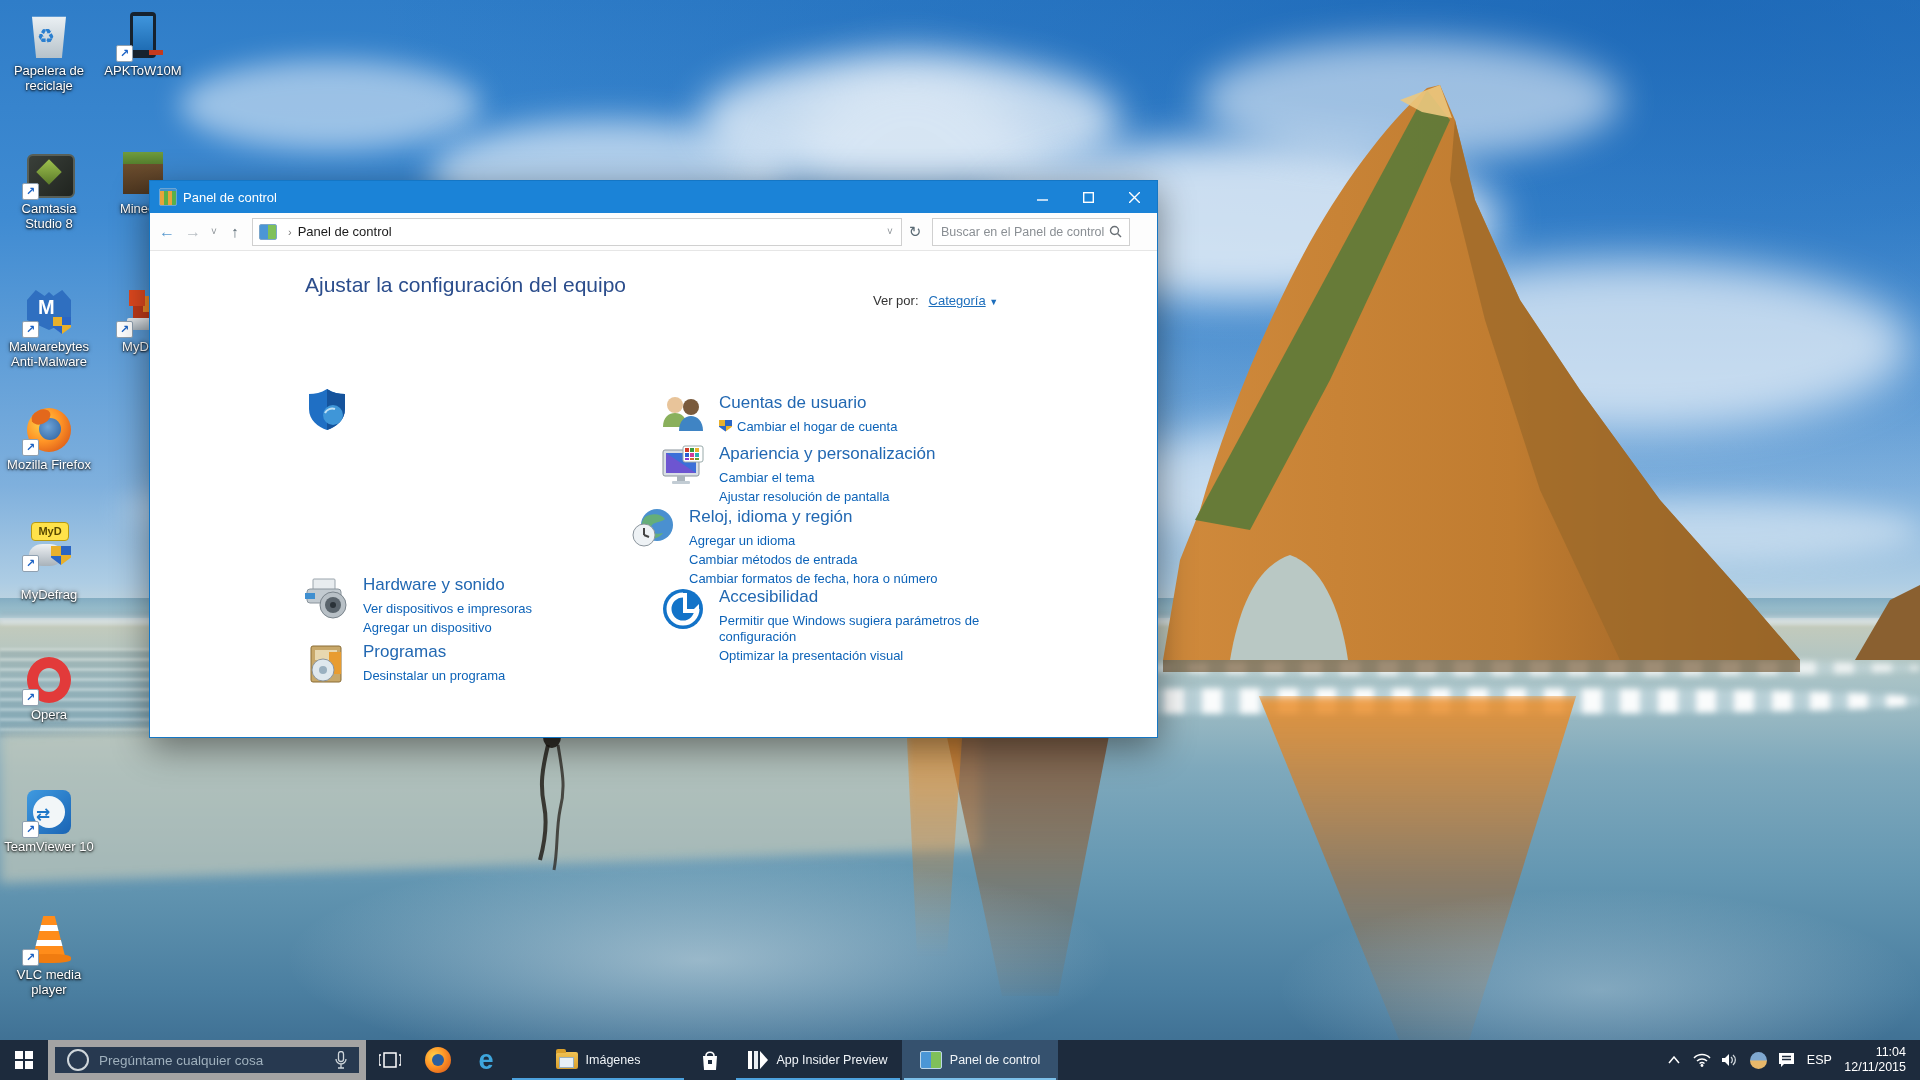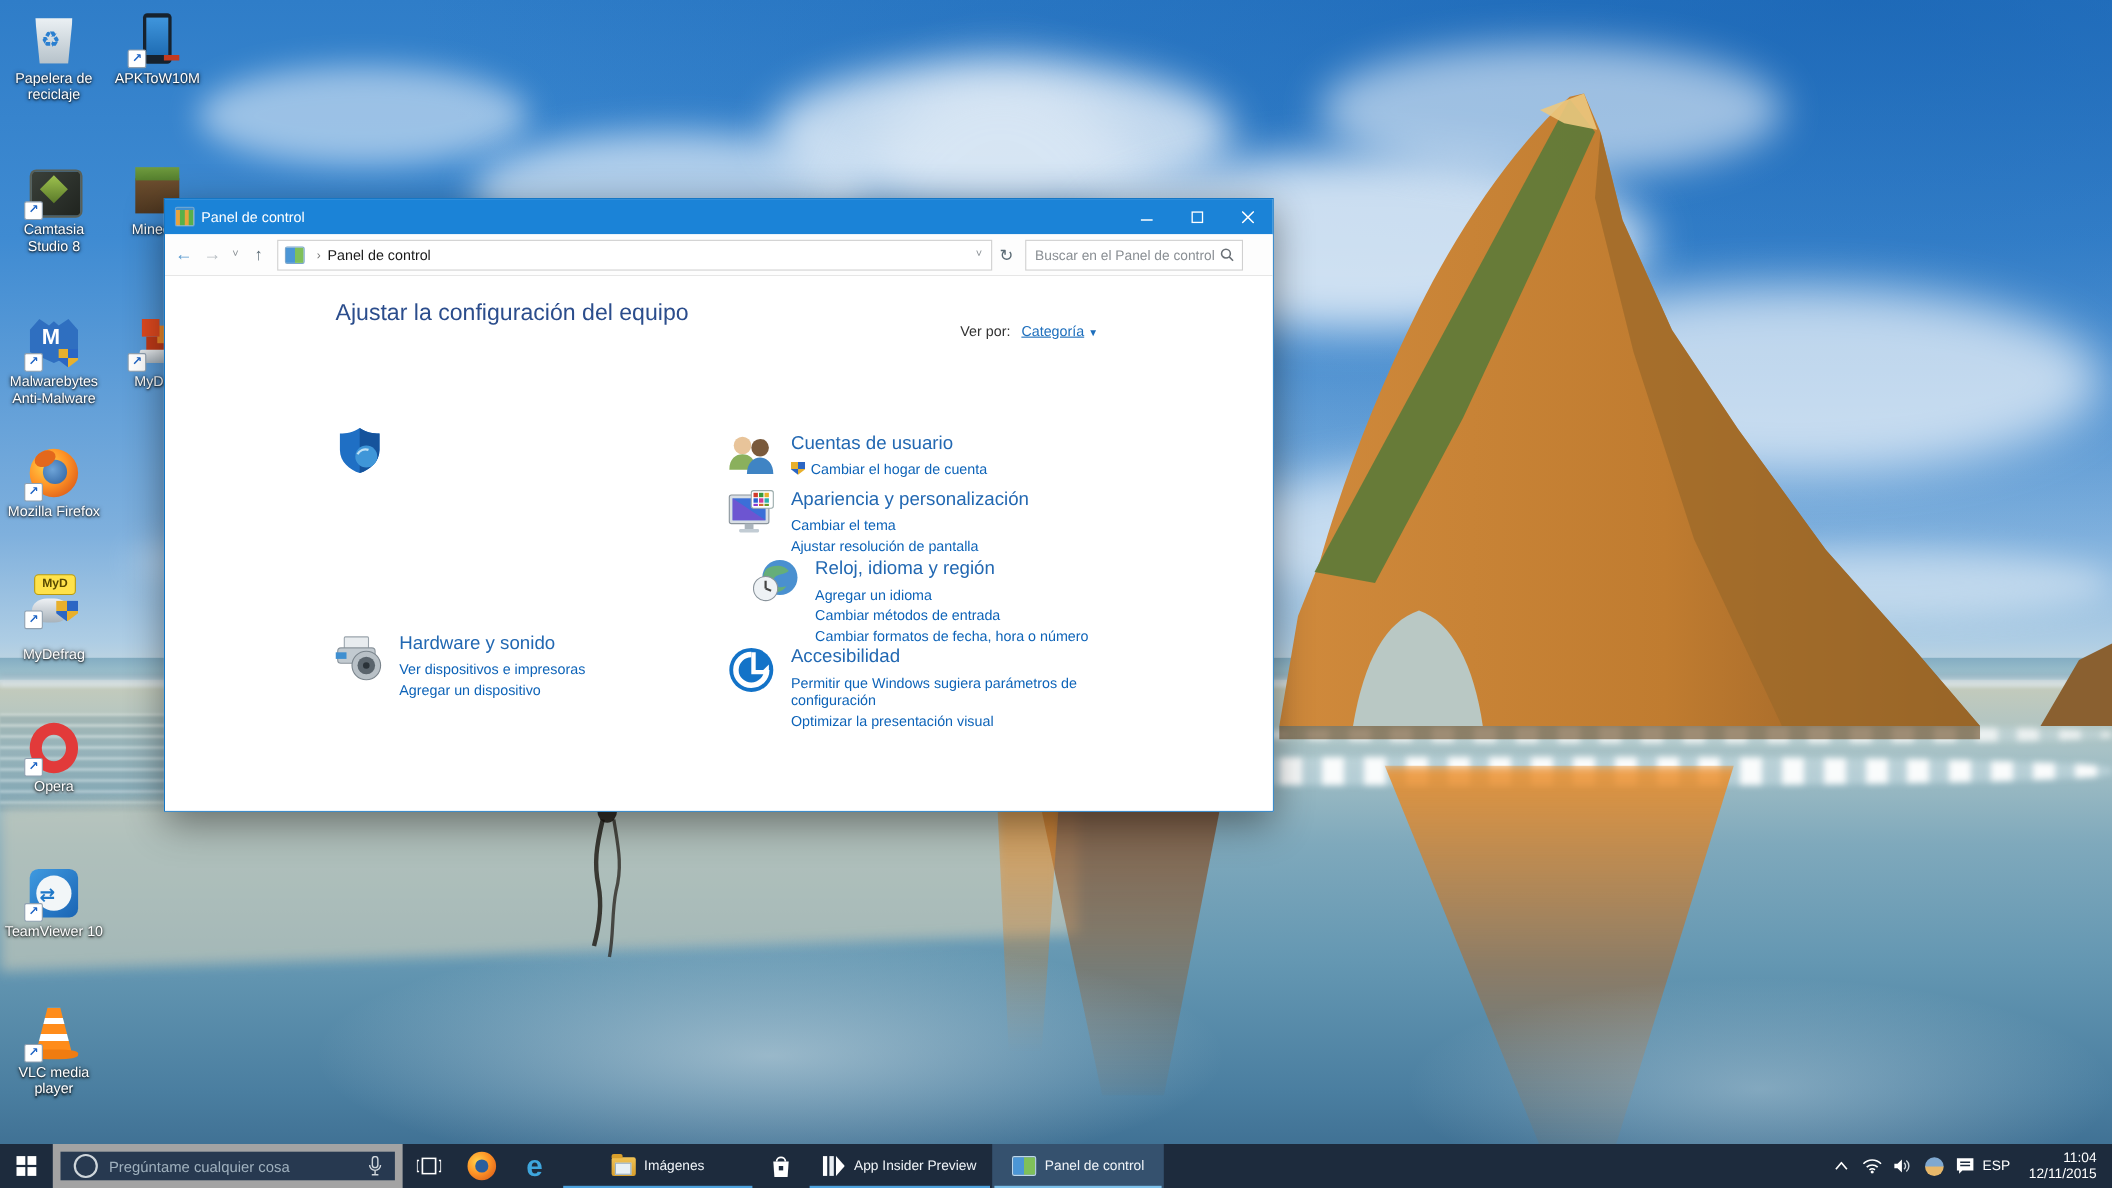--- a/index.html
+++ b/index.html
@@ -84,21 +84,21 @@
   #tb-search .ring{width:18px;height:18px;border:2px solid #cfd6db;border-radius:50%;margin:0 10px 0 12px;}
   #tb-search .ph{flex:1;font-size:13.5px;color:#9fb0bd;}
   #tb-search .mic{margin-right:12px;}
   .tb-ic{width:48px;}
   .tb-app{padding:14px 10px;display:flex;align-items:center;gap:8px;font-size:12.5px;color:#f0f4f8;}
   .tb-app.open::after{content:"";position:absolute;left:2px;right:2px;bottom:0;height:2px;background:#4ca1dd;}
   .tb-app.active{background:#35516e;}
   .tb-app.active::after{background:#7cc0ea;}
   #tray{margin-left:auto;display:flex;align-items:center;gap:4px;padding-right:6px;color:#fff;}
   .tray-ic{width:24px;height:40px;display:flex;align-items:center;justify-content:center;}
-  #tray-lang{font-size:12.5px;width:34px;}
+  #tray-lang{font-size:12.5px;width:34px;text-align:center;}
   #tray-clock{font-size:12.5px;line-height:15px;text-align:right;padding:0 8px 0 4px;}
   
   .winlogo{display:grid;grid-template-columns:8px 8px;grid-template-rows:8px 8px;gap:1.5px;}
   .winlogo i{background:#fff;}
   .folder{width:22px;height:17px;background:linear-gradient(#f0c254,#d99f2b);border-radius:2px;position:relative;}
   .folder::before{content:"";position:absolute;left:0;top:-3px;width:10px;height:4px;background:#d99f2b;border-radius:2px 2px 0 0;}
   .folder::after{content:"";position:absolute;left:3px;top:5px;width:13px;height:9px;background:#e8f0f5;border:1px solid #9ab0be;}
 </style>
 </head>
 <body>
@@ -312,20 +312,35 @@
             <circle cx="28" cy="30" r="8" fill="#5a646c"></circle>
             <circle cx="28" cy="30" r="3" fill="#2a3238"></circle>
           </svg>
       </div>
       <div class="cat-body">
         <a href="#" class="cat-title">Hardware y sonido</a>
         <a href="#" class="cat-link">Ver dispositivos e impresoras</a>
         <a href="#" class="cat-link">Agregar un dispositivo</a>
       </div>
     </div>
+    <div class="cat lcol" style="left:155px;top:391px">
+      <div class="cat-icon">
+        <svg width="44" height="44" viewBox="0 0 44 44">
+            <rect x="6" y="4" width="30" height="36" rx="2" fill="#c8a86a" stroke="#8a6c34"></rect>
+            <rect x="10" y="8" width="22" height="10" fill="#e8d8b0"></rect>
+            <rect x="24" y="10" width="12" height="22" fill="#e89c30"></rect>
+            <circle cx="18" cy="28" r="11" fill="#dfe8ee" stroke="#8a949c"></circle>
+            <circle cx="18" cy="28" r="4" fill="#9ab0c0"></circle>
+          </svg>
+      </div>
+      <div class="cat-body">
+        <a href="#" class="cat-title">Programas</a>
+        <a href="#" class="cat-link">Desinstalar un programa</a>
+      </div>
+    </div>
 
     <div class="cat rcol" style="left:511px;top:142px">
       <div class="cat-icon">
         <svg width="44" height="44" viewBox="0 0 44 44">
             <circle cx="14" cy="12" r="8" fill="#e8c49a"></circle>
             <path d="M2,34 C2,24 8,20 14,20 C20,20 26,24 26,34 Z" fill="#8ab05c"></path>
             <circle cx="30" cy="14" r="8" fill="#7a5a3c"></circle>
             <path d="M18,38 C18,28 24,23 30,23 C36,23 42,28 42,38 Z" fill="#3f84c4"></path>
           </svg>
       </div>
@@ -355,21 +370,21 @@
             <rect x="16" y="32" width="8" height="5" fill="#aab4bc"></rect>
             <rect x="11" y="37" width="18" height="3" rx="1" fill="#c2ccd4"></rect>
           </svg>
       </div>
       <div class="cat-body">
         <a href="#" class="cat-title">Apariencia y personalización</a>
         <a href="#" class="cat-link">Cambiar el tema</a>
         <a href="#" class="cat-link">Ajustar resolución de pantalla</a>
       </div>
     </div>
-    <div class="cat rcol" style="left:533px;top:256px">
+    <div class="cat rcol" style="left:481px;top:256px">
       <div class="cat-icon">
         <svg width="44" height="44" viewBox="0 0 44 44">
             <circle cx="26" cy="18" r="16" fill="#4a90d0"></circle>
             <path d="M14,10 C20,6 30,6 34,12 C30,16 22,14 20,20 C18,26 26,28 32,26 C28,32 18,34 13,28 C9,23 10,14 14,10 Z" fill="#6ab46a" opacity=".85"></path>
             <circle cx="13" cy="28" r="11" fill="#eef2f5" stroke="#8a949c"></circle>
             <line x1="13" y1="28" x2="13" y2="21" stroke="#444" stroke-width="2"></line>
             <line x1="13" y1="28" x2="18" y2="30" stroke="#444" stroke-width="2"></line>
           </svg>
       </div>
       <div class="cat-body">

